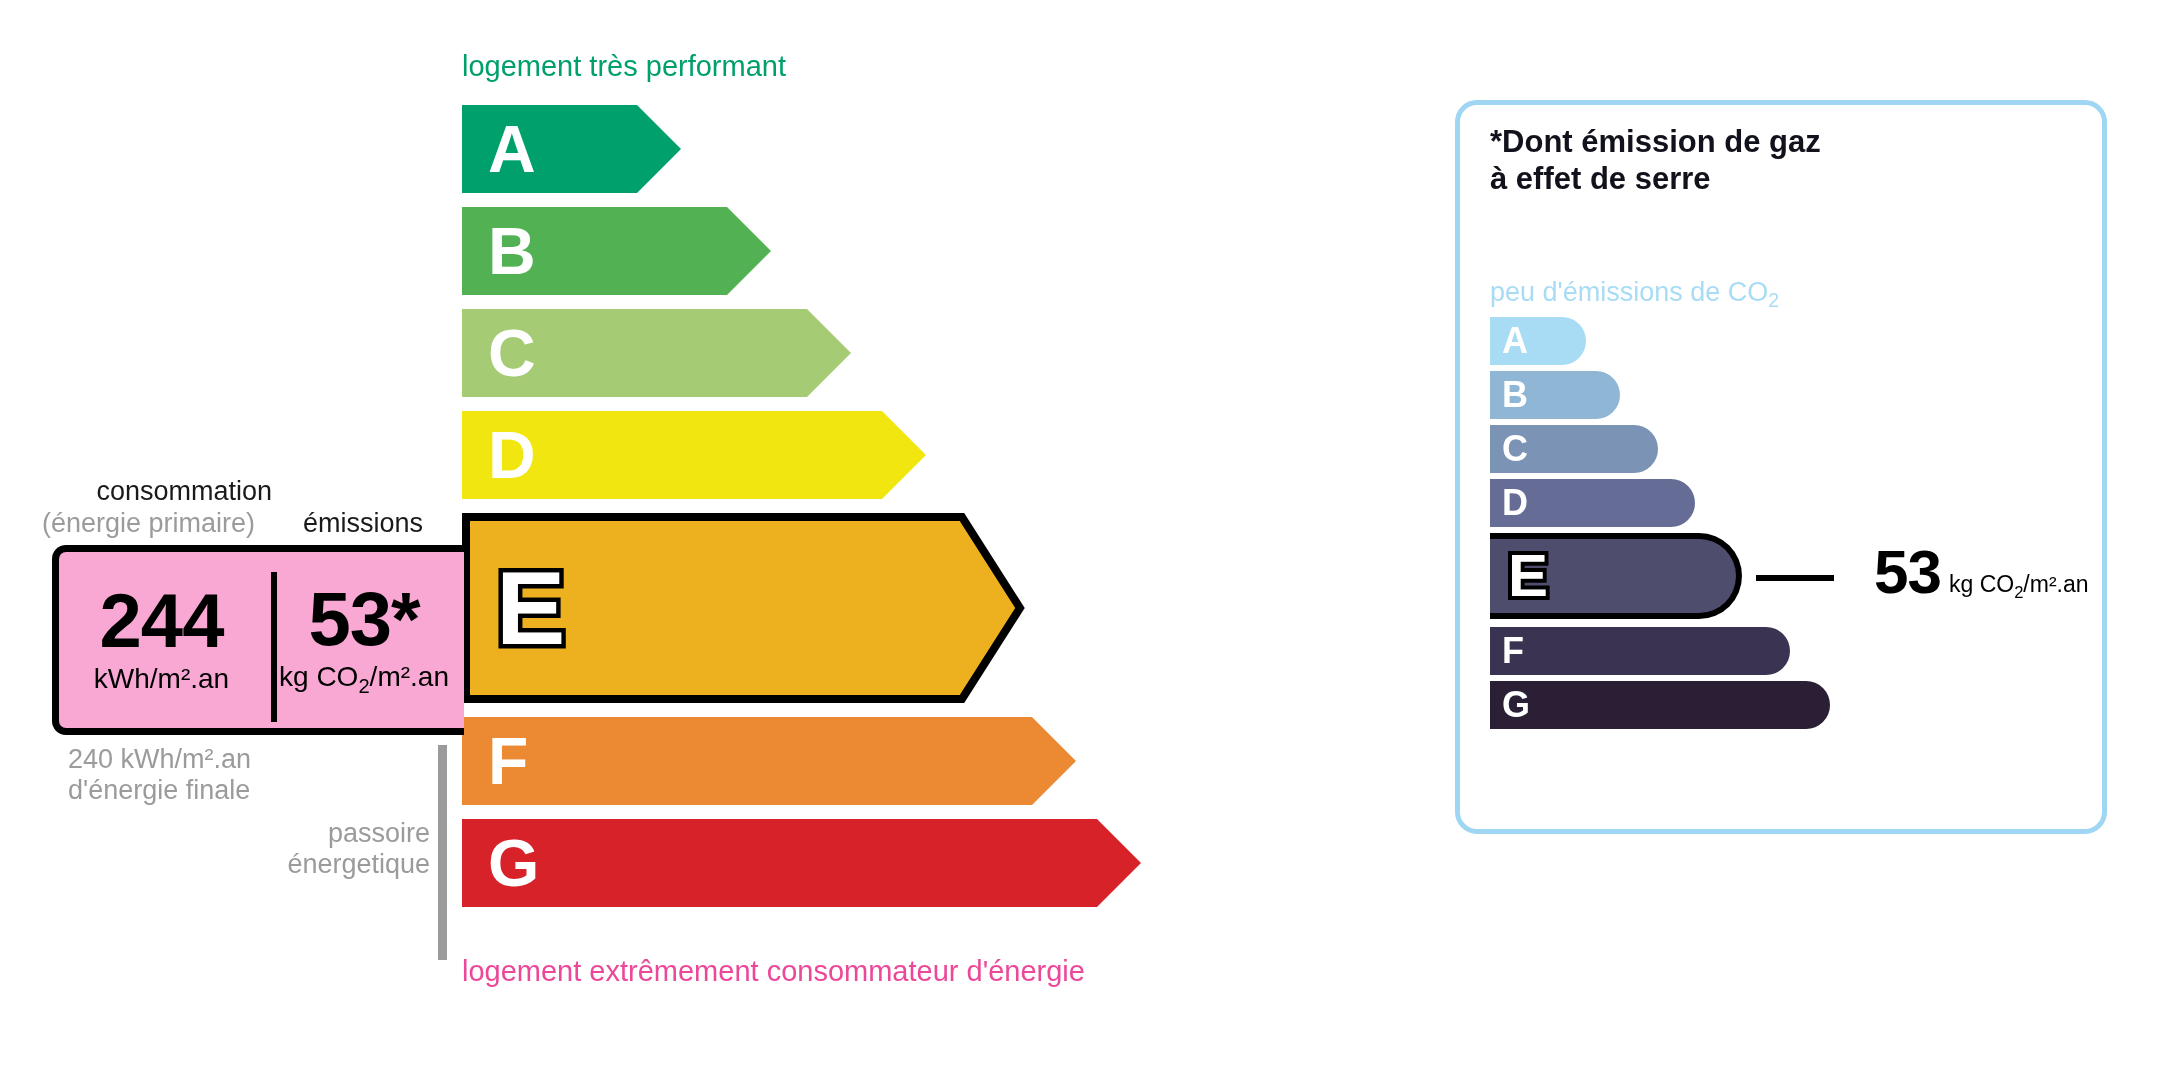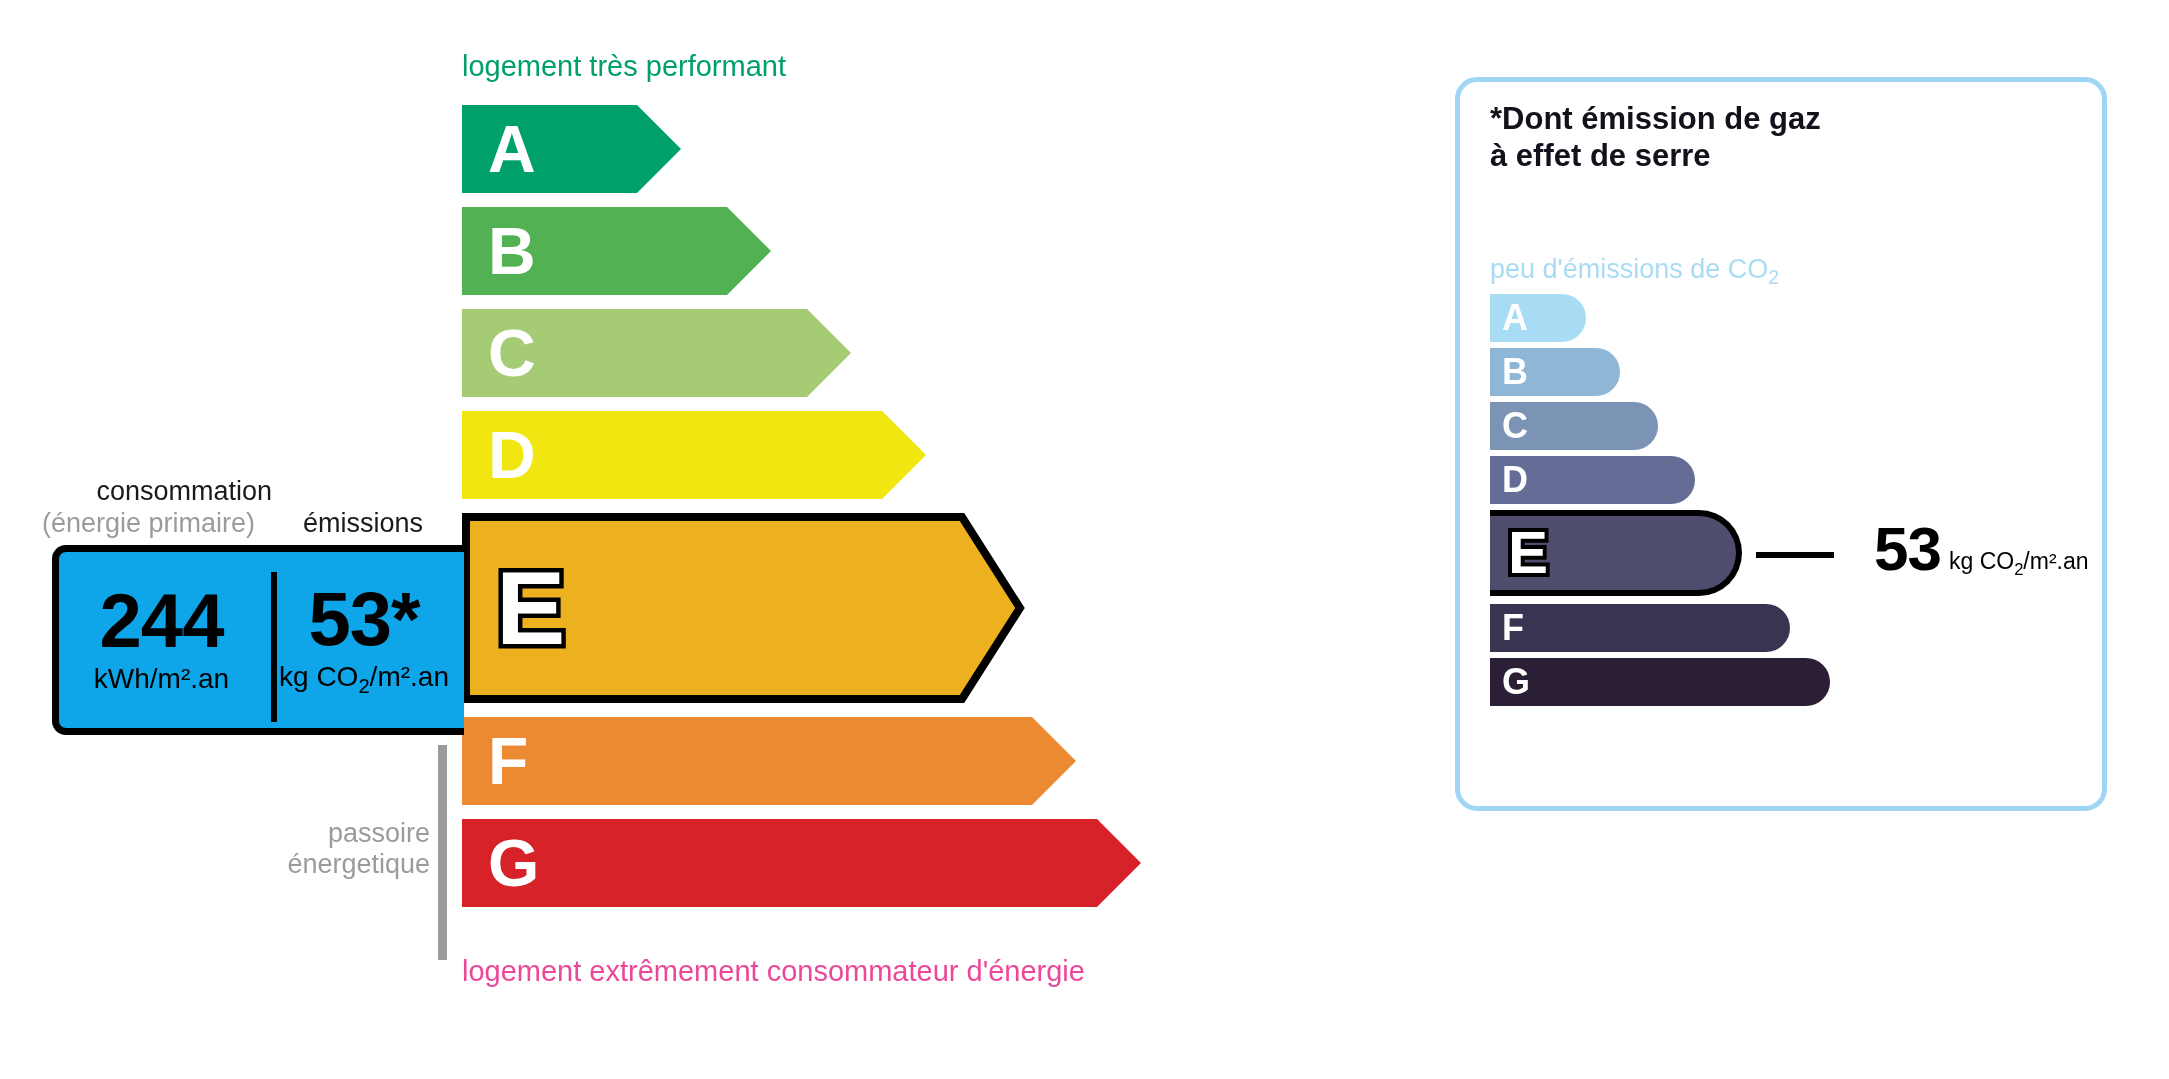--- a/index.html
+++ b/index.html
@@ -74,21 +74,21 @@
   }
 
   
   #value-box {
     position: absolute;
     left: 52px; top: 545px;
     width: 412px; height: 190px;
     border: 7px solid #000000;
     border-right: none;
     border-radius: 14px 0 0 14px;
-    background: #0ea5e9;
+    background: #f9a8d4;
     box-sizing: border-box;
     display: flex;
   }
   .value-cell {
     flex: 1;
     display: flex;
     flex-direction: column;
     align-items: center;
     justify-content: center;
   }
@@ -158,21 +158,21 @@
   #passoire-bar {
     position: absolute;
     left: 438px; top: 745px;
     width: 9px; height: 215px;
     background: #9b9b9b;
   }
 
   
   #co2-panel {
     position: absolute;
-    left: 1455px; top: 77px;
+    left: 1455px; top: 100px;
     width: 652px; height: 734px;
     border: 5px solid #9ED6F3;
     border-radius: 22px;
     background: #ffffff;
     box-sizing: border-box;
   }
   .co2-title {
     position: absolute;
     left: 30px; top: 18px;
     font-size: 31px;
@@ -337,20 +337,24 @@
       <div class="val-num">244</div>
       <div class="val-unit">kWh/m².an</div>
     </div>
     <div class="value-cell right-cell">
       <div class="val-num">53*</div>
       <div class="val-unit"><span>kg CO</span><sub>2</sub><span>/m².an</span></div>
     </div>
     <div id="value-divider"></div>
   </div>
 
+  <div class="lbl-final">
+    <div>240 kWh/m².an</div>
+    <div>d'énergie finale</div>
+  </div>
   <div class="lbl-passoire">
     <div>passoire</div>
     <div>énergetique</div>
   </div>
   <div id="passoire-bar"></div>
 </div>
 
 <div id="co2-panel">
   <div class="co2-title">
     <div>*Dont émission de gaz</div>

